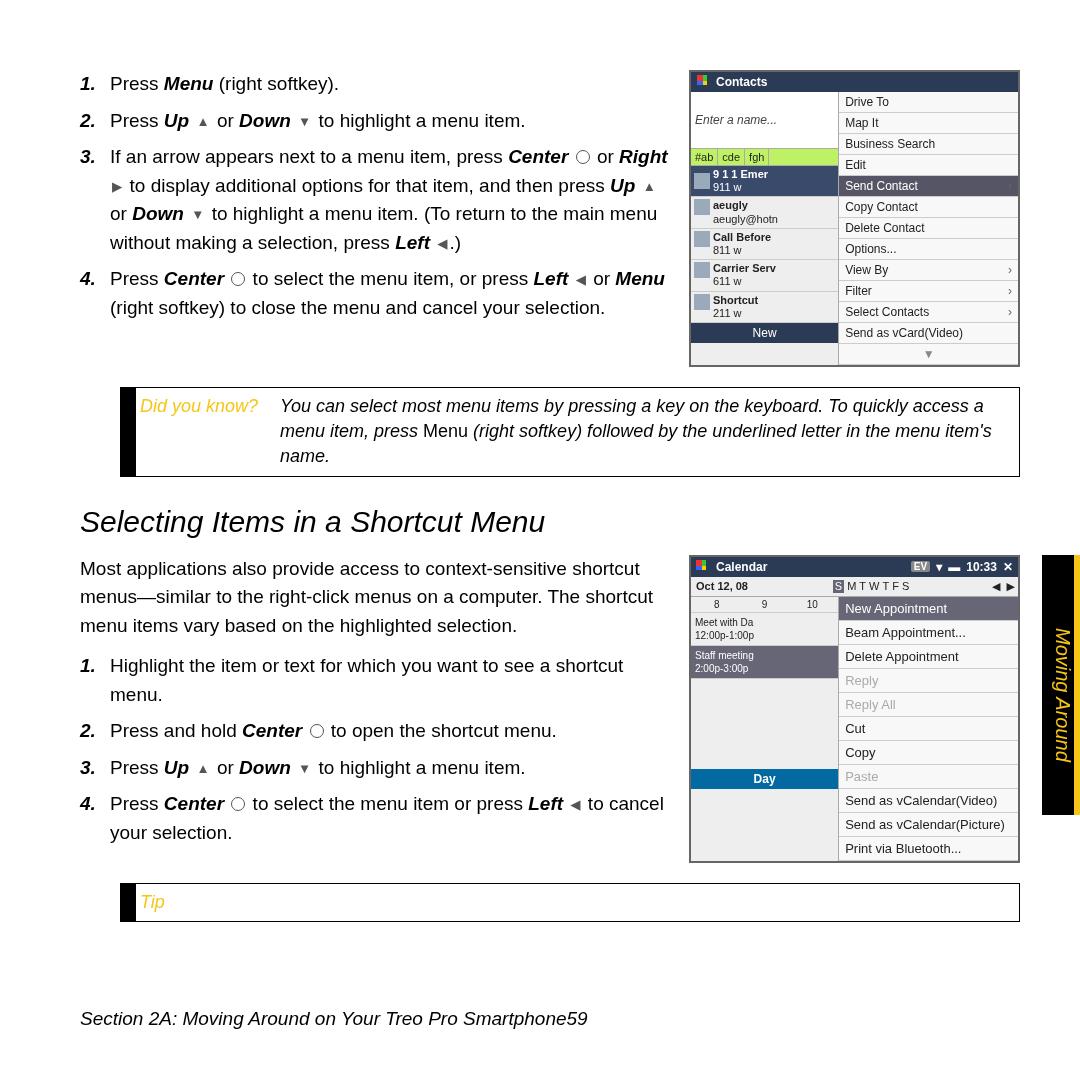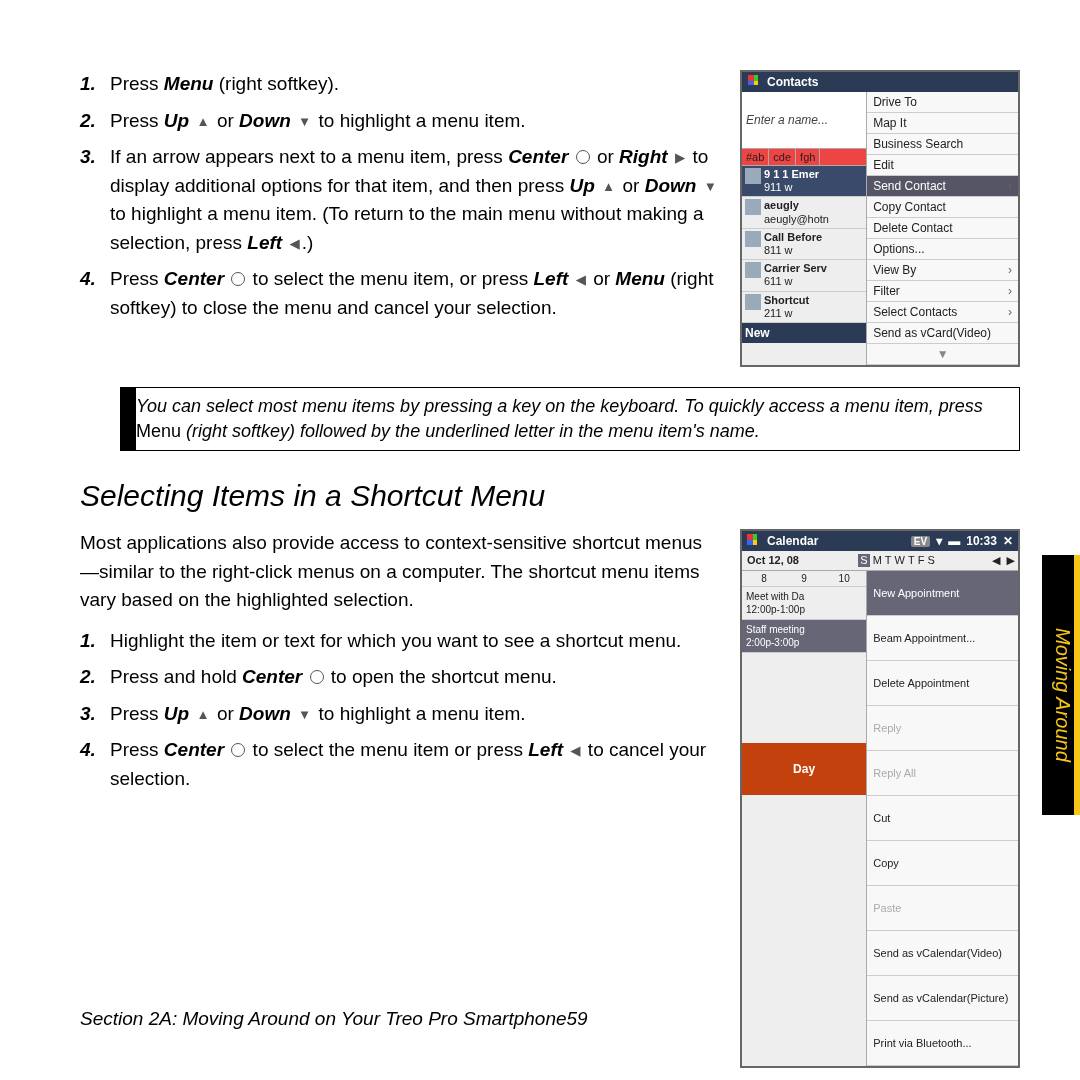--- a/index.html
+++ b/index.html
@@ -18,21 +18,21 @@
     position: relative;
     height: 100%;
     box-sizing: border-box;
   }
   .content-row {
     display: flex;
     gap: 20px;
     margin-bottom: 20px;
   }
   .text-col { flex: 1; }
-  .img-col { width: 280px; flex-shrink: 0; }
+  .img-col { width: 331px; flex-shrink: 0; }
 
   ol.steps {
     list-style: none;
     padding: 0;
     margin: 0;
     font-size: 19px;
     line-height: 1.5;
   }
   ol.steps li {
     display: flex;
@@ -123,32 +123,32 @@
   .contacts-shot .left {
     width: 45%;
     border-right: 1px solid #aaa;
   }
   .contacts-shot .right { flex:1; }
   .contacts-shot .inputrow {
     padding: 21px 4px; border-bottom: 1px solid #aaa;
     font-style: italic; color:#444; background:#fff;
   }
   .contacts-shot .tabs {
-    display:flex; border-bottom:1px solid #aaa; background:#ef4444; font-size:11px;
+    display:flex; border-bottom:1px solid #aaa; background:#bef264; font-size:11px;
   }
   .contacts-shot .tabs span { padding:2px 4px; border-right:1px solid #aaa; }
   .contacts-shot .entry {
     padding: 2px 3px; border-bottom:1px solid #ccc; font-size:11px;
     display:flex; gap:3px; align-items:flex-start;
   }
-  .contacts-shot .entry.sel { background:#3a4a6a; color:#fff; }
+  .contacts-shot .entry.sel { background:#3a4a6a; color:#fff;align-items:center; }
   .contacts-shot .entry .ico { width:16px;height:16px;background:#9ab; flex-shrink:0; }
   .contacts-shot .entry .txt { line-height:1.2; }
   .contacts-shot .entry .txt .main{font-weight:bold;}
-  .contacts-shot .newbtn { background:#2b3a55;color:#fff;padding:3px;font-weight:bold;}
+  .contacts-shot .newbtn { background:#2b3a55;color:#fff;text-align:center;padding:3px;font-weight:normal;}
   .contacts-shot .menu div {
     padding: 3px 6px; border-bottom:1px solid #ccc; background:#f8f8f8;
   }
   .contacts-shot .menu div.sel { background:#556; color:#fff; }
   .contacts-shot .menu div.arrow::after { content:"›"; float:right; color:#666; }
   .contacts-shot .menu div.scroll { text-align:center; color:#888; }
 
   
   .cal-shot .topbar {
     background:#2b3a55; color:#fff; padding:3px 5px;
@@ -161,22 +161,22 @@
   .cal-shot .datebar .days{flex:1;display:flex;justify-content:center;gap:3px;padding:3px;font-size:11px;}
   .cal-shot .datebar .days span.sel{background:#667;color:#fff;padding:0 2px;}
   .cal-shot .datebar .ctrl{padding:3px;font-size:11px;}
   .cal-shot .body{display:flex;}
   .cal-shot .left{width:45%;border-right:1px solid #aaa;}
   .cal-shot .right{flex:1;}
   .cal-shot .timerow{display:flex;border-bottom:1px solid #ccc;font-size:10px;padding:2px;}
   .cal-shot .timerow span{flex:1;text-align:center;}
   .cal-shot .appt{padding:3px 4px;border-bottom:1px solid #ccc;font-size:10px;line-height:1.3;}
   .cal-shot .appt.sel{background:#667;color:#fff;}
-  .cal-shot .daybtn{background:#c2410c;color:#fff;text-align:center;padding:19px;font-weight:bold;}
-  .cal-shot .menu div{padding:16px 6px;border-bottom:1px solid #ccc;background:#f8f8f8;font-size:11px;}
+  .cal-shot .daybtn{background:#0369a1;color:#fff;text-align:center;padding:3px;font-weight:bold;}
+  .cal-shot .menu div{padding:4px 6px;border-bottom:1px solid #ccc;background:#f8f8f8;font-size:13px;}
   .cal-shot .menu div.sel{background:#667;color:#fff;}
   .cal-shot .menu div.dis{color:#aaa;}
 
   
   .sidetab {
     position: absolute;
     right: 0;
     top: 555px;
     width: 38px;
     height: 260px;
@@ -285,20 +285,21 @@
             <div class="menu">
                 <div class="scroll">▼</div>
               </div>
           </div>
         </div>
       </div>
     </div>
   </div>
 
   <div class="callout">
+    <div class="label">Did you know?</div>
     <div class="body" id="callout1body">You can select most menu items by pressing a key on the keyboard. To quickly access a menu item, press <span class="rm">Menu</span> (right softkey) followed by the underlined letter in the menu item's name.</div>
   </div>
 
   <h2 class="section">Selecting Items in a Shortcut Menu</h2>
 
   <div class="content-row">
     <div class="text-col">
       <p class="intro">Most applications also provide access to context-sensitive shortcut menus—similar to the right-click menus on a computer. The shortcut menu items vary based on the highlighted selection.</p>
       <ol class="steps" id="steps2">
           <li>

